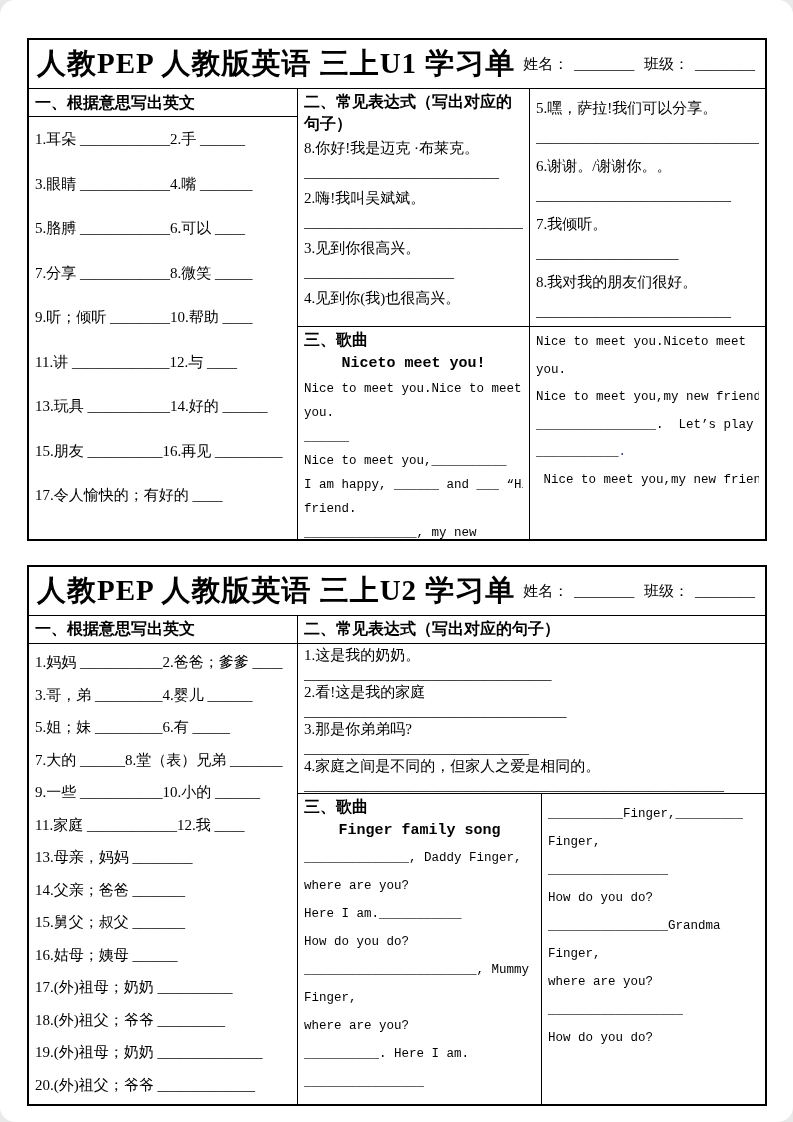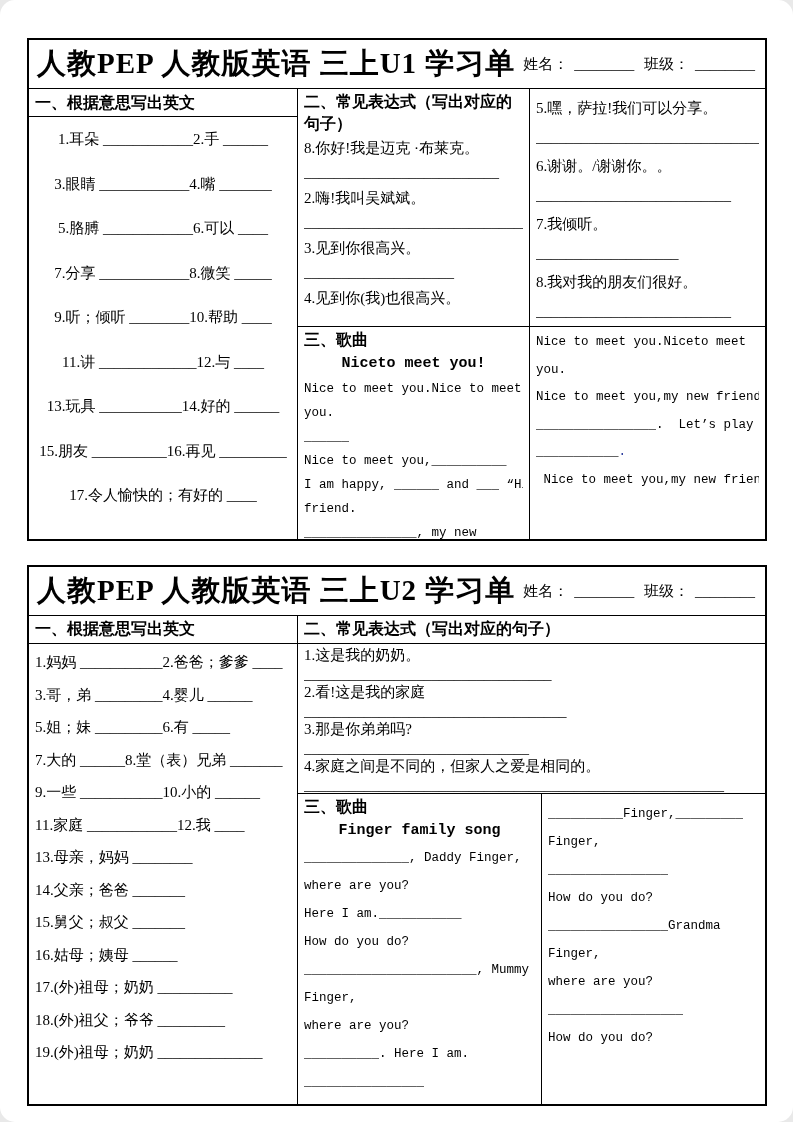--- a/index.html
+++ b/index.html
@@ -17,21 +17,21 @@
   .body1{display:grid;grid-template-columns:268px 232px 236px;grid-template-rows:237px 1fr;height:450px;}
   .body2{display:grid;grid-template-columns:268px 244px 224px;grid-template-rows:27px 150px 1fr;height:488px;}
 
   .cell{box-sizing:border-box;border-left:1px solid #000;border-top:1px solid #000;overflow:hidden;padding:2px 6px;}
   .nl{border-left:none;} .nt{border-top:none;}
 
   .sec-header{font-family:"Liberation Sans","DejaVu Sans",sans-serif;font-weight:bold;font-size:16px;line-height:22px;}
   .vocab-header{border-bottom:1px solid #000;margin:0 -6px;padding:1px 6px 2px 6px;}
 
   .vocab-line{font-size:15px;white-space:pre;overflow:hidden;}
-  .t1v .vocab-line{line-height:44.5px;text-align:center;}
+  .t1v .vocab-line{line-height:44.5px;}
   .t2v .vocab-line{line-height:32.5px;}
 
   .q-text{font-size:15px;white-space:pre;overflow:hidden;}
   .q-blank{font-size:15px;white-space:pre;overflow:hidden;letter-spacing:0;}
   .expr-mid .q-text{line-height:23px;padding-top:2px;}
   .expr-mid .q-blank{line-height:25px;}
   .expr-right{padding-top:6px;}
   .expr-right .q-text{line-height:27px;}
   .expr-right .q-blank{line-height:31px;}
   .expr2 .q-text{line-height:19px;}
@@ -155,20 +155,21 @@
             <div class="vocab-line">7.大的 ______8.堂（表）兄弟 _______</div>
             <div class="vocab-line">9.一些 ___________10.小的 ______</div>
             <div class="vocab-line">11.家庭 ____________12.我 ____</div>
             <div class="vocab-line">13.母亲，妈妈 ________</div>
             <div class="vocab-line">14.父亲；爸爸 _______</div>
             <div class="vocab-line">15.舅父；叔父 _______</div>
             <div class="vocab-line">16.姑母；姨母 ______</div>
             <div class="vocab-line">17.(外)祖母；奶奶 __________</div>
             <div class="vocab-line">18.(外)祖父；爷爷 _________</div>
             <div class="vocab-line">19.(外)祖母；奶奶 ______________</div>
+            <div class="vocab-line">20.(外)祖父；爷爷 _____________</div>
           </div>
       </div>
 
       <div class="cell expr2" style="grid-column:2/4;">
         <div>
             <div class="q-text">1.这是我的奶奶。</div>
             <div class="q-blank">_________________________________</div>
             <div class="q-text">2.看!这是我的家庭</div>
             <div class="q-blank">___________________________________</div>
             <div class="q-text">3.那是你弟弟吗?</div>

